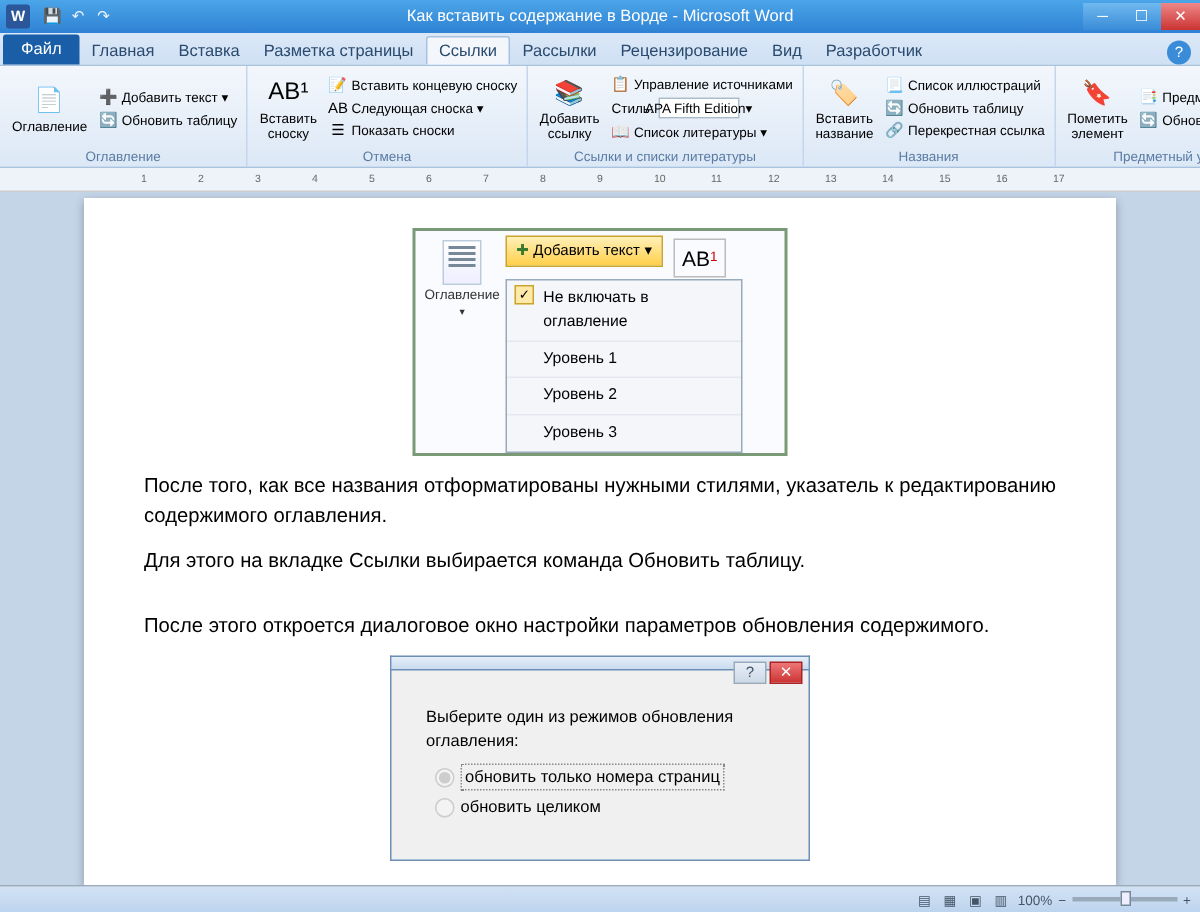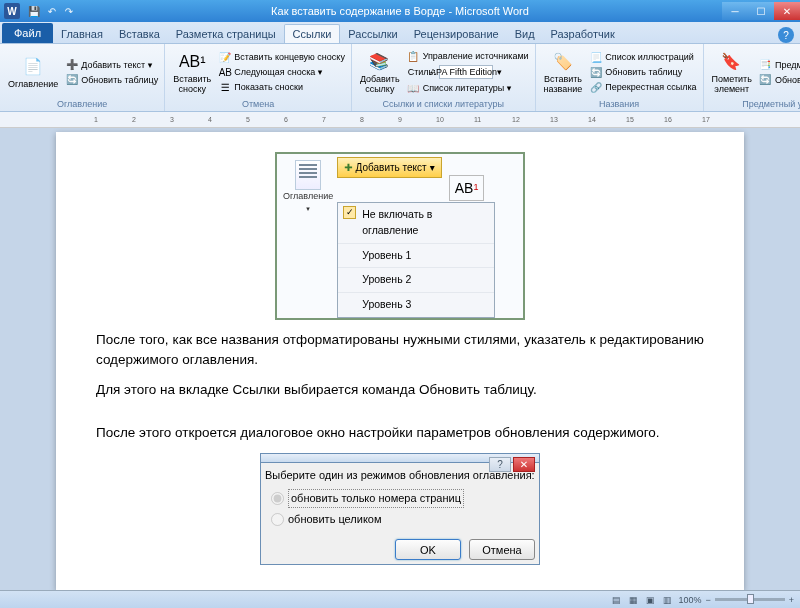--- a/index.html
+++ b/index.html
@@ -42,29 +42,29 @@
 .dropdown-img .leftpart{padding:6px 4px 2px 6px}
 .oglav-btn{display:flex;flex-direction:column;align-items:center;font-size:9px;color:#333;font-family:"Segoe UI",sans-serif}
 .oglav-btn .obico{width:26px;height:30px;border:1px solid #bcd;background:linear-gradient(#fff,#eef);display:flex;flex-direction:column;padding:3px;gap:2px}
 .oglav-btn .obico div{height:2px;background:#789}
 .addtxt-btn{background:linear-gradient(#fff0b8,#ffcf4a);border:1px solid #c9a42e;padding:2px 6px;font-size:10px;display:flex;align-items:center;gap:3px;font-family:"Segoe UI",sans-serif}
 .addtxt-btn .gi{color:#3a7c2e;font-size:10px}
 .menu{background:#f4f6fa;border:1px solid #9ab;font-size:10.5px;font-family:"Segoe UI",sans-serif;width:158px;margin-top:1px}
 .menu .mi{padding:4px 8px 4px 24px;border-bottom:1px solid #e4e8ee;position:relative}
 .menu .mi:last-child{border-bottom:none}
 .menu .mi .chk{position:absolute;left:5px;top:3px;border:1px solid #c9a42e;background:#ffe9a8;width:13px;height:13px;display:flex;align-items:center;justify-content:center;font-size:9px}
-.ab-box{border:1px solid #bbb;padding:3px 5px;font-size:14px;font-family:"Times New Roman";margin-left:4px;margin-top:18px;height:26px;display:flex;align-items:center}
+.ab-box{border:1px solid #bbb;padding:3px 5px;font-size:14px;font-family:"Times New Roman";margin-left:4px;margin-top:2px;height:26px;display:flex;align-items:center}
 .ab-box sup{color:#c00;font-size:9px}
 .dialog{width:280px;margin:8px auto;font-family:"Segoe UI",Tahoma,sans-serif}
 .dialog .dtitle{background:linear-gradient(#e6eef8,#c9dbef);border:1px solid #6b8fb5;border-bottom:none;padding:4px 8px;font-size:11px;display:flex;align-items:center;position:relative}
 .dialog .dtitle .dcls{position:absolute;right:4px;top:3px;display:flex;gap:2px}
 .dialog .dtitle .dcls div{width:22px;height:15px;display:flex;align-items:center;justify-content:center;font-size:10px}
 .dialog .dtitle .dcls .qm{background:linear-gradient(#e8eef6,#cdd9e8);border:1px solid #9ab;color:#456}
 .dialog .dtitle .dcls .xm{background:linear-gradient(#e77,#c33);color:#fff;border:1px solid #a22}
-.dialog .dbody{background:#f0f0f0;border:1px solid #6b8fb5;padding:4px;font-size:11px}
+.dialog .dbody{background:#f0f0f0;border:1px solid #6b8fb5;padding:23px;font-size:11px}
 .dialog .dbody .prompt{margin-bottom:6px}
 .dialog .radiorow{display:flex;align-items:center;gap:4px;margin:3px 0 3px 6px}
 .dialog .radiorow input{margin:0}
 .dialog .radiorow.sel label{border:1px dotted #888;padding:0 2px}
 .dialog .dbtns{display:flex;justify-content:flex-end;gap:8px;margin-top:12px}
 .dialog .dbtns button{width:66px;height:21px;font-size:11px;background:linear-gradient(#fdfdfd,#e4e4e4);border:1px solid #888;border-radius:3px}
 .dialog .dbtns button.primary{border:1px solid #3a7cc9;box-shadow:0 0 2px #6ac}
 .statusbar{height:18px;background:linear-gradient(#d2e2f4,#bdd4ee);border-top:1px solid #9ab;display:flex;align-items:center;font-size:9px;color:#456;padding:0 6px;gap:10px}
 .statusbar .zoom{margin-left:auto;display:flex;align-items:center;gap:4px}
 .statusbar .zslider{width:70px;height:3px;background:#9ab;position:relative}
@@ -285,24 +285,20 @@
       <div class="dbody">
         <div class="prompt">Выберите один из режимов обновления оглавления:</div>
         <div class="radiorow sel">
             <input type="radio" checked="" disabled="" style="">
             <label>обновить только номера страниц</label>
           </div>
         <div class="radiorow">
             <input type="radio" disabled="" style="">
             <label>обновить целиком</label>
           </div>
-        <div class="dbtns">
-          <button class="primary">OK</button>
-          <button>Отмена</button>
-        </div>
       </div>
     </div>
 
   </div>
 </div>
 
 <div class="statusbar">
   <span></span>
   <div class="zoom">
     <span style="letter-spacing:3px">▤ ▦ ▣ ▥</span>

